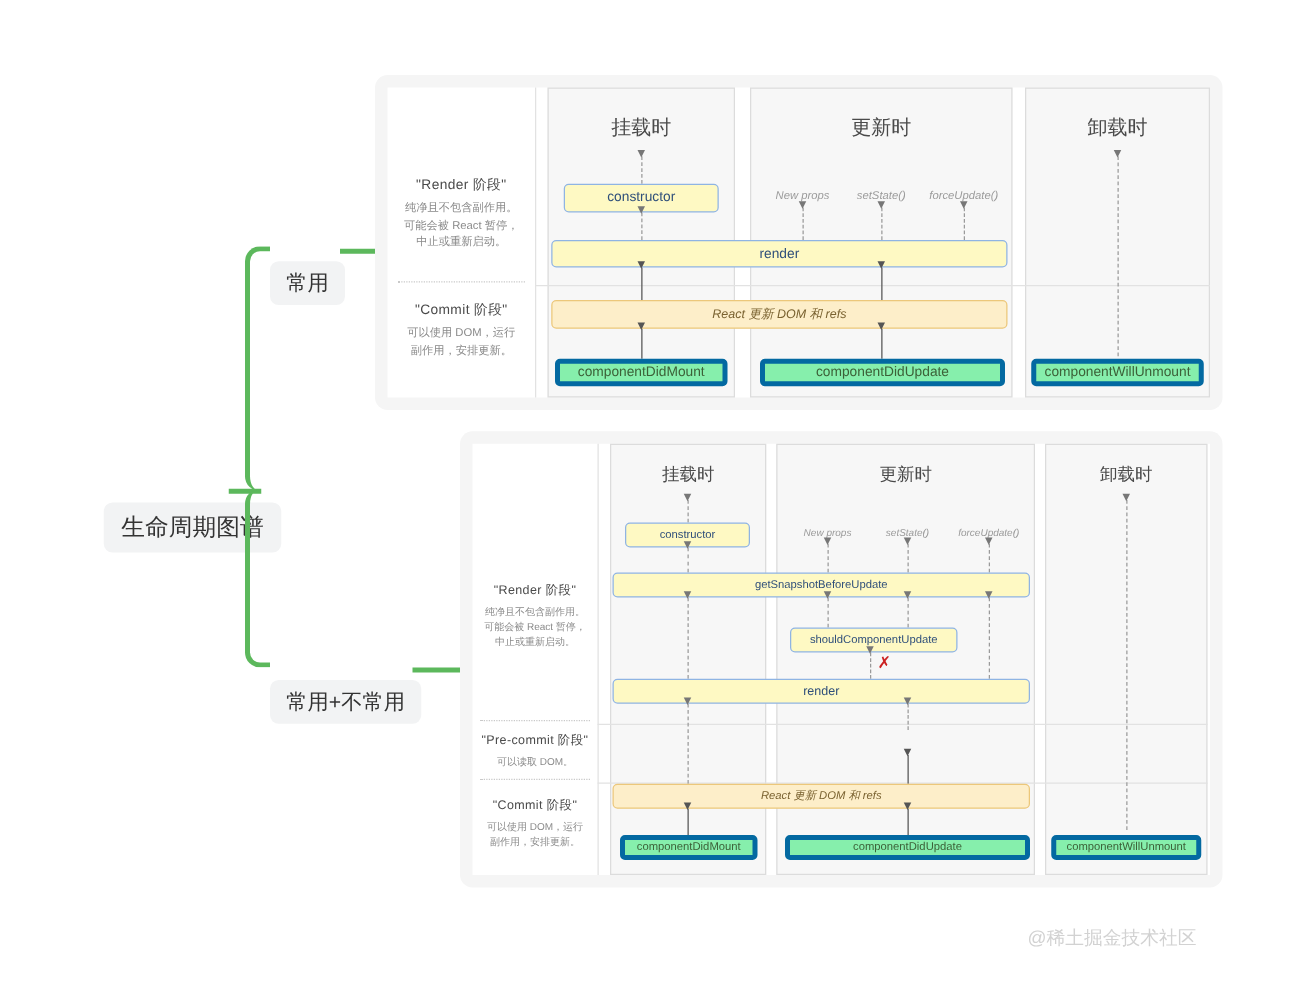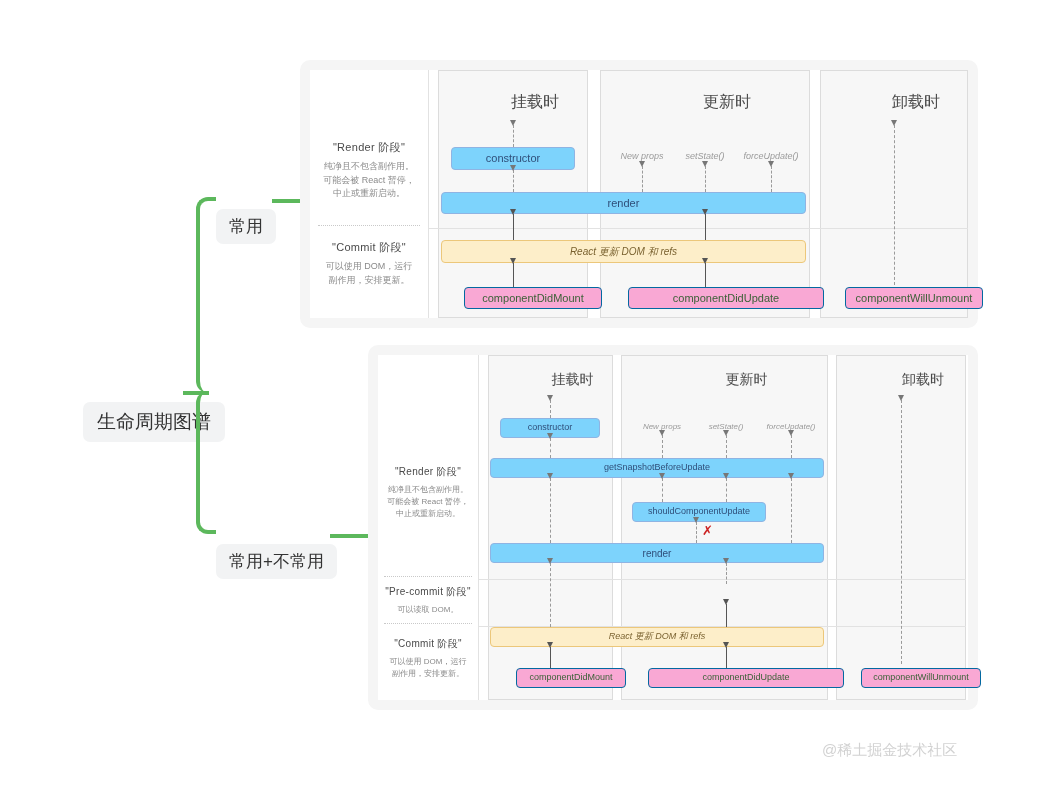--- a/index.html
+++ b/index.html
@@ -59,34 +59,34 @@
   .row-div { position: absolute; height: 1px; background: #e2e2e2; }
 
   
   .colcard {
     position: absolute;
     background: #f7f7f7;
     border: 1px solid #dcdcdc;
   }
   .colcard-title {
     position: absolute; width: 100%; text-align: center;
-    color: #4a4a4a; font-weight: normal; margin-left: 22px;
+    color: #4a4a4a; font-weight: normal;
   }
 
   
   .box {
     position: absolute;
     display: flex; align-items: center; justify-content: center;
     border-radius: 4px;
     text-align: center;
     line-height: 1.1;
   }
-  .box.blue   { background: #7dd3fc; border: 1px solid #8fb4e3; color: #2f4f7a; }
+  .box.blue   { background: #fef9c3; border: 1px solid #8fb4e3; color: #2f4f7a; }
   .box.yellow { background: #fdeec9; border: 1px solid #ecc77a; color: #7a6230; font-style: italic; }
-  .box.green  { background: #f9a8d4; border: 1px solid #0369a1; color: #3c6138; margin-left: 20px; }
+  .box.green  { background: #86efac; border: 4px solid #0369a1; color: #3c6138; }
 
   
   .arrow { position: absolute; width: 0; }
   .arrow .shaft { position: absolute; left: 0; top: 0; width: 0; }
   .arrow.solid .shaft  { border-left: 1px solid #555555; }
   .arrow.dashed .shaft { border-left: 1px dashed #9a9a9a; }
   .arrow .head {
     position: absolute; left: -3.5px; bottom: -1px;
     width: 0; height: 0;
     border-left: 3.5px solid transparent;

